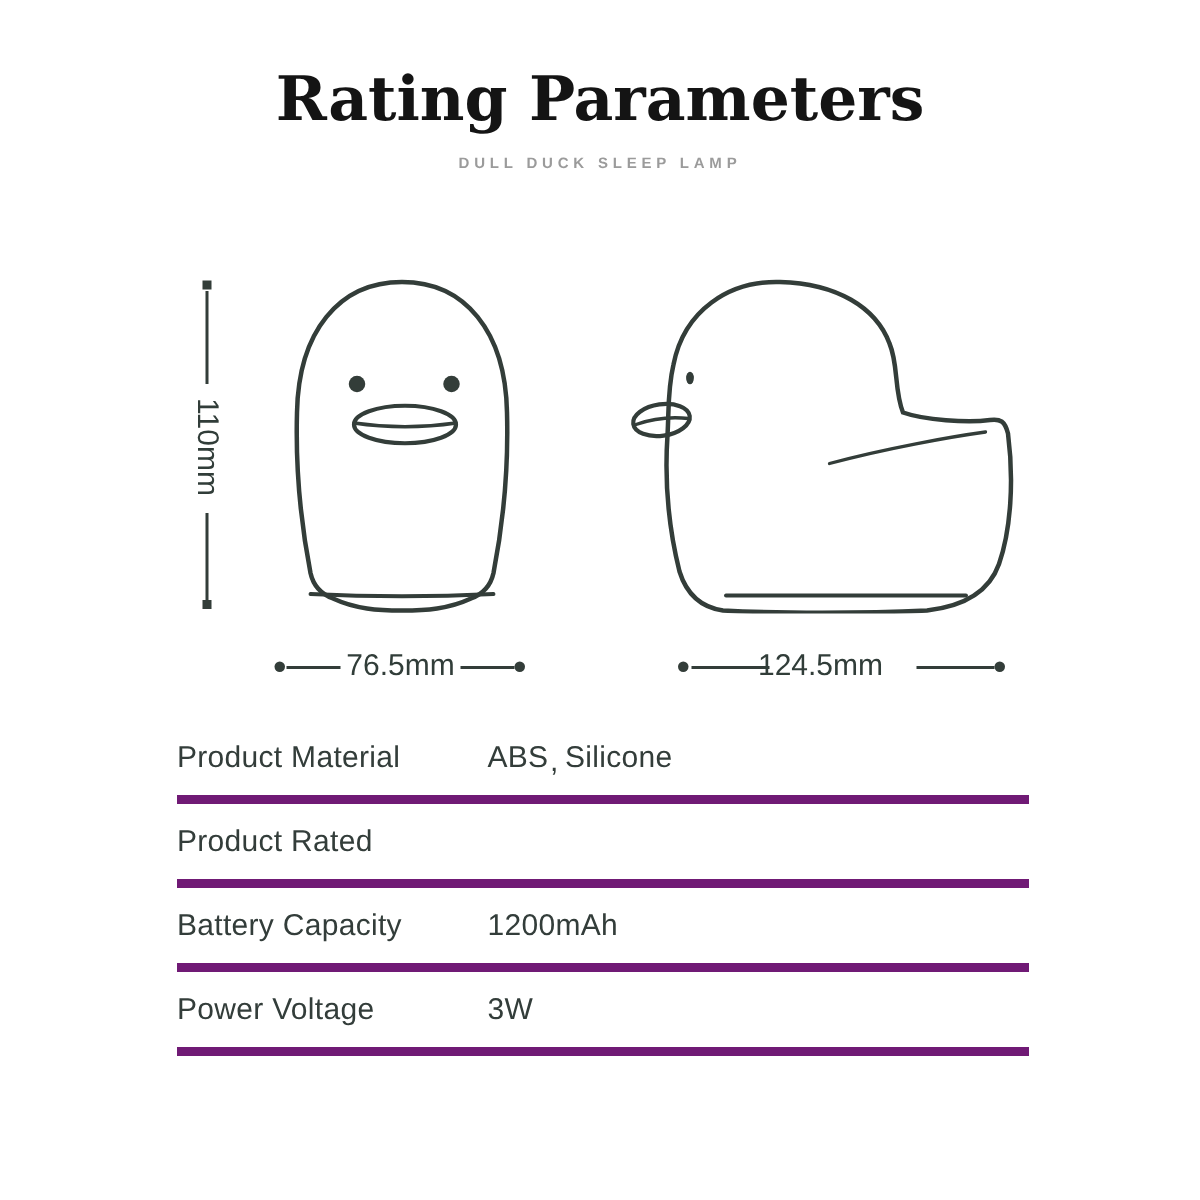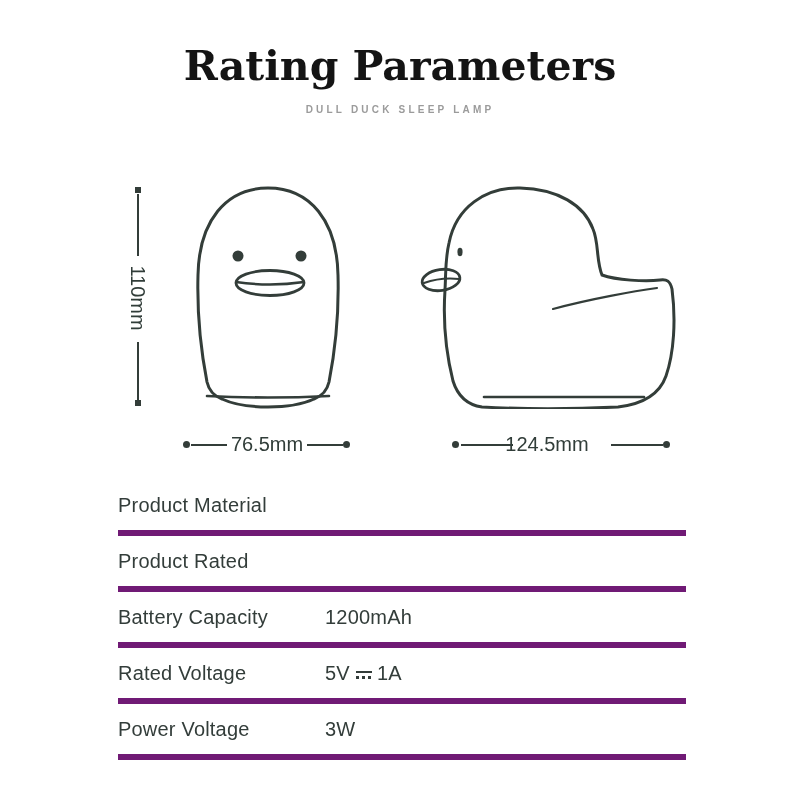--- a/index.html
+++ b/index.html
@@ -92,35 +92,32 @@
     <div class="dim-line" style="left:461px;top:443.5px;width:52px;height:2px;"></div>
     <div class="dim-text" style="left:498px;top:434px;width:98px;">124.5mm</div>
     <div class="dim-line" style="left:611px;top:443.5px;width:52px;height:2px;"></div>
     <div class="dim-dot" style="left:663px;top:441px;"></div>
   </div>
 
   <div class="spec-table">
 
     <div class="trow">
       <div class="tlabel">Product Material</div>
+      <div class="tvalue"><span>ABS</span><span class="ideo-comma"></span><span>Silicone</span></div>
     </div>
 
     <div class="trow">
       <div class="tlabel">Product Rated</div>
     </div>
 
     <div class="trow">
       <div class="tlabel">Battery Capacity</div>
       <div class="tvalue">1200mAh</div>
     </div>
 
-    <div class="trow">
-      <div class="tlabel">Rated Voltage</div>
-      <div class="tvalue"><span>5V</span><span class="dc-icon"></span><span>1A</span></div>
-    </div>
 
     <div class="trow">
       <div class="tlabel">Power Voltage</div>
       <div class="tvalue">3W</div>
     </div>
 
   </div>
 </div>
 
 </body></html>

